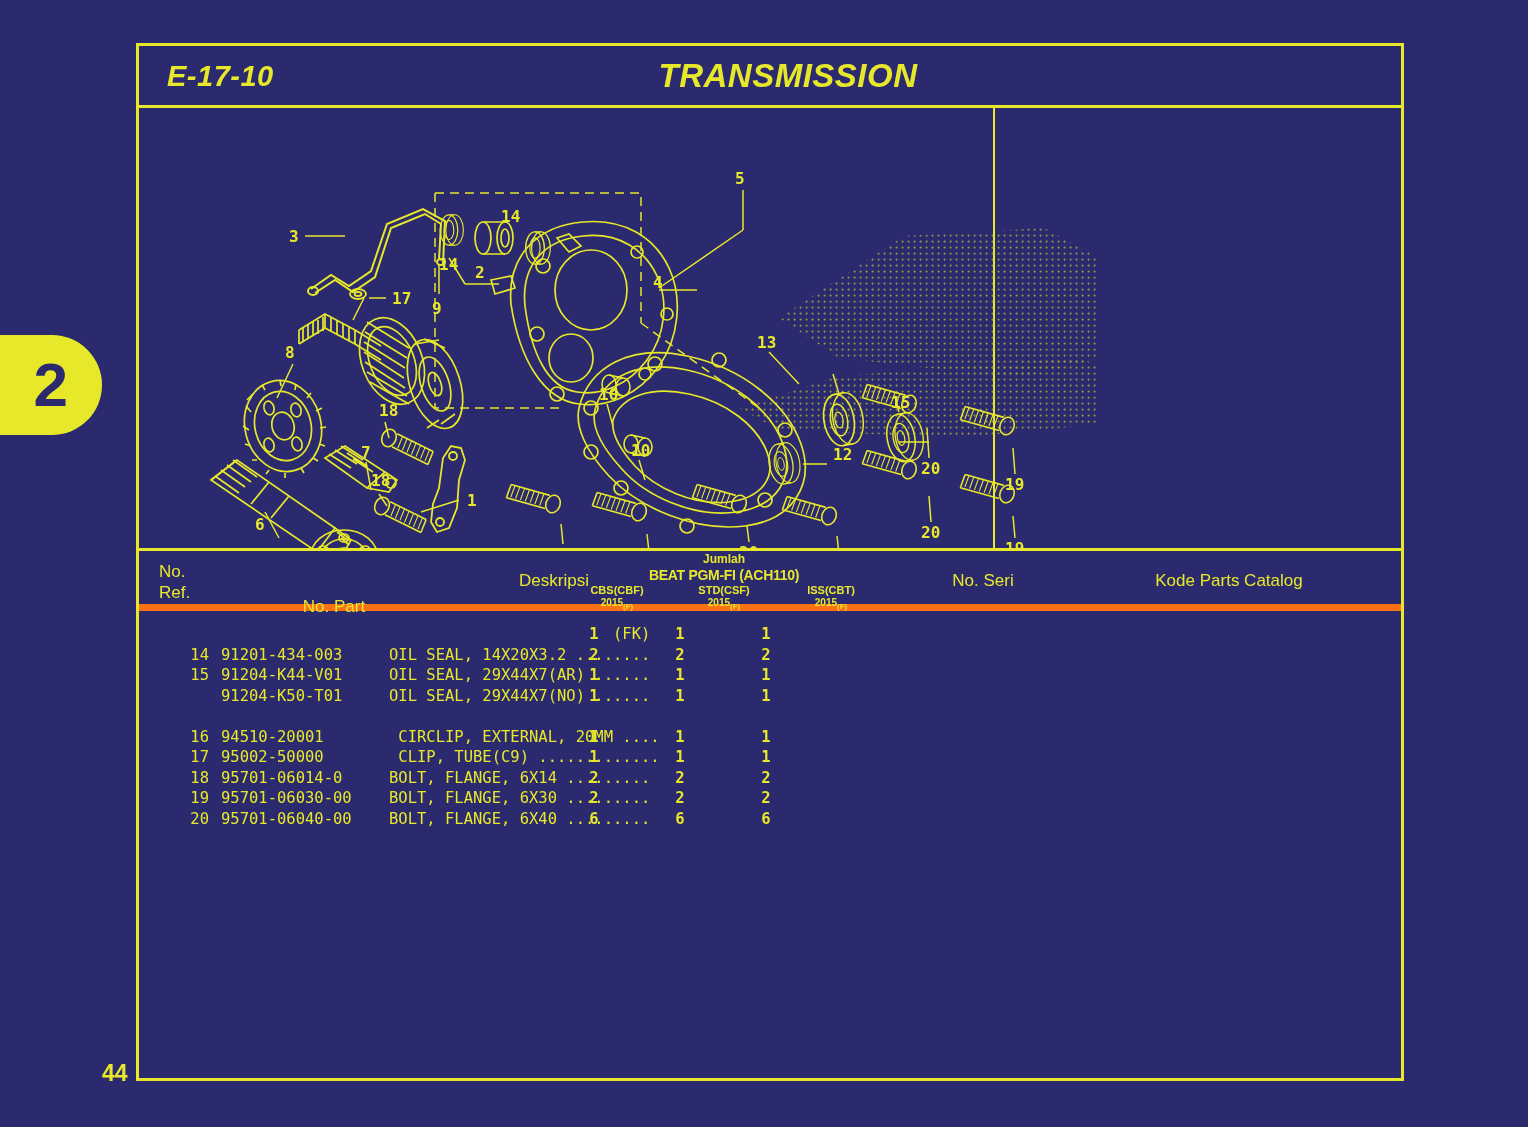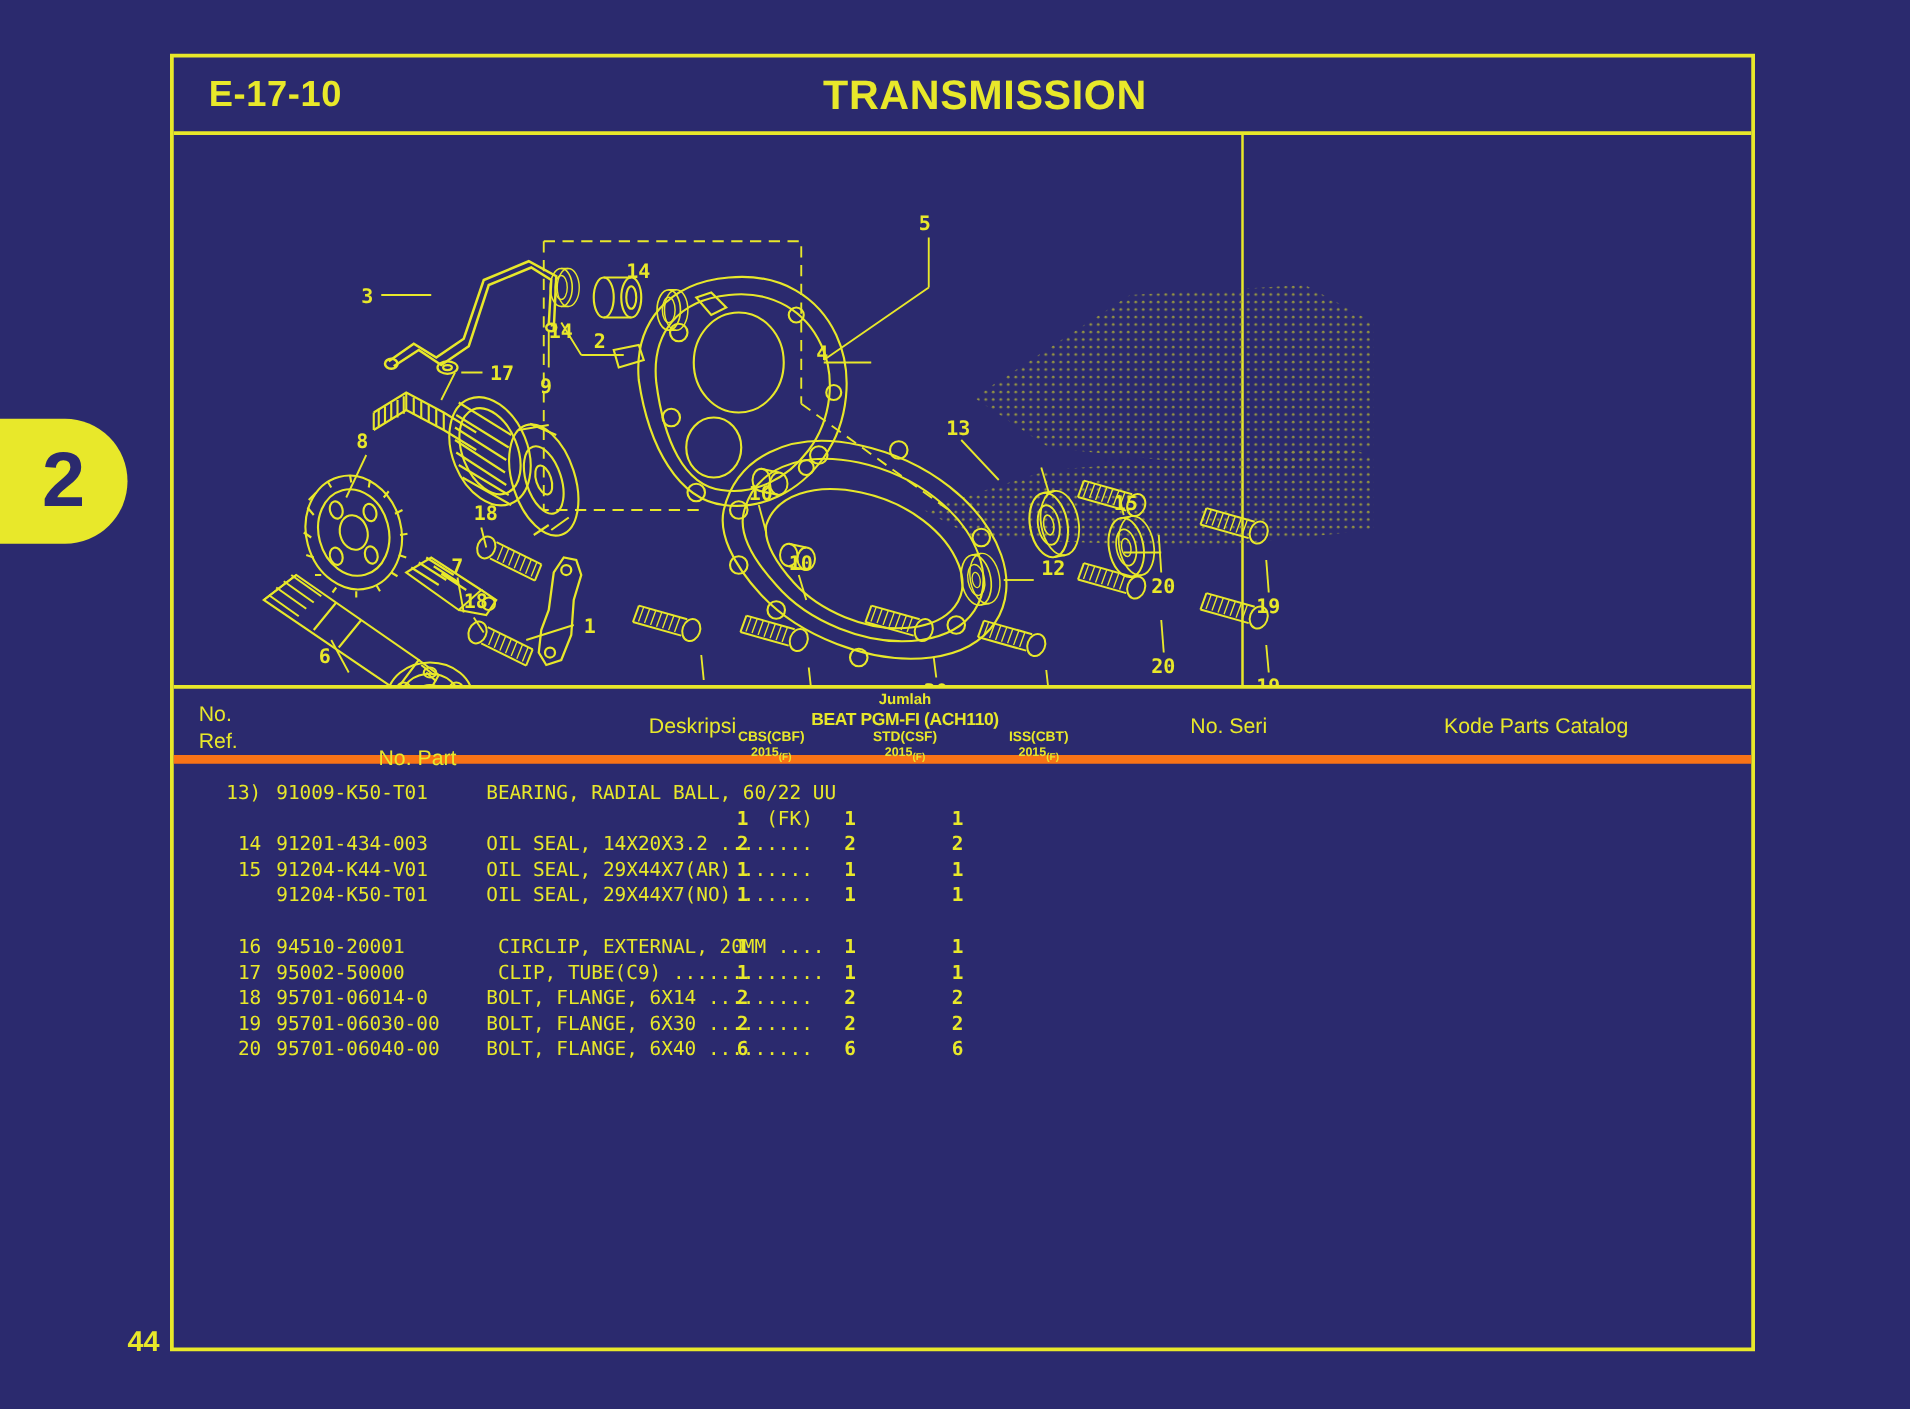--- a/index.html
+++ b/index.html
@@ -31,20 +31,21 @@
 
   
   #main-frame{
     position:absolute;left:136px;top:43px;width:1268px;height:1038px;
     border:3px solid #e8e82a;box-sizing:border-box;
   }
   
   #header-bar{
     position:relative;height:62px;border-bottom:3px solid #e8e82a;
     box-sizing:border-box;
+    font-style:italic;
   }
   #sheet-code{
     position:absolute;left:28px;top:14px;
     color:#e8e82a;font-size:29px;font-weight:bold;letter-spacing:.5px;
   }
   #sheet-title{
     position:absolute;left:0;right:0;top:11px;text-align:center;
     color:#e8e82a;font-size:33px;font-weight:bold;letter-spacing:.5px;
     padding-left:36px;
   }
@@ -412,21 +413,20 @@
             <div class="yr"><span>2015</span><sub>(F)</sub></div>
           </div>
         </div>
       </div>
 
       <div class="th" id="th-noseri">No. Seri</div>
       <div class="th" id="th-kode">Kode Parts Catalog</div>
     </div>
 
     <div id="table-body">
-        <div class="row"><span class="c-ref">13)</span><span class="c-part">91009-K50-T01</span><span class="c-desc">BEARING, RADIAL BALL, 60/22 UU</span><span class="c-q1"></span><span class="c-q2"></span><span class="c-q3"></span></div>
         <div class="row"><span class="c-ref"></span><span class="c-part"></span><span class="c-desc">                        (FK)</span><span class="c-q1">1</span><span class="c-q2">1</span><span class="c-q3">1</span></div>
         <div class="row"><span class="c-ref">14</span><span class="c-part">91201-434-003</span><span class="c-desc">OIL SEAL, 14X20X3.2 ........</span><span class="c-q1">2</span><span class="c-q2">2</span><span class="c-q3">2</span></div>
         <div class="row"><span class="c-ref">15</span><span class="c-part">91204-K44-V01</span><span class="c-desc">OIL SEAL, 29X44X7(AR) ......</span><span class="c-q1">1</span><span class="c-q2">1</span><span class="c-q3">1</span></div>
         <div class="row"><span class="c-ref"></span><span class="c-part">91204-K50-T01</span><span class="c-desc">OIL SEAL, 29X44X7(NO) ......</span><span class="c-q1">1</span><span class="c-q2">1</span><span class="c-q3">1</span></div>
         <div class="row spacer"></div>
         <div class="row"><span class="c-ref">16</span><span class="c-part">94510-20001</span><span class="c-desc"> CIRCLIP, EXTERNAL, 20MM ....</span><span class="c-q1">1</span><span class="c-q2">1</span><span class="c-q3">1</span></div>
         <div class="row"><span class="c-ref">17</span><span class="c-part">95002-50000</span><span class="c-desc"> CLIP, TUBE(C9) .............</span><span class="c-q1">1</span><span class="c-q2">1</span><span class="c-q3">1</span></div>
         <div class="row"><span class="c-ref">18</span><span class="c-part">95701-06014-0</span><span class="c-desc">BOLT, FLANGE, 6X14 .........</span><span class="c-q1">2</span><span class="c-q2">2</span><span class="c-q3">2</span></div>
         <div class="row"><span class="c-ref">19</span><span class="c-part">95701-06030-00</span><span class="c-desc">BOLT, FLANGE, 6X30 .........</span><span class="c-q1">2</span><span class="c-q2">2</span><span class="c-q3">2</span></div>
         <div class="row"><span class="c-ref">20</span><span class="c-part">95701-06040-00</span><span class="c-desc">BOLT, FLANGE, 6X40 .........</span><span class="c-q1">6</span><span class="c-q2">6</span><span class="c-q3">6</span></div>

